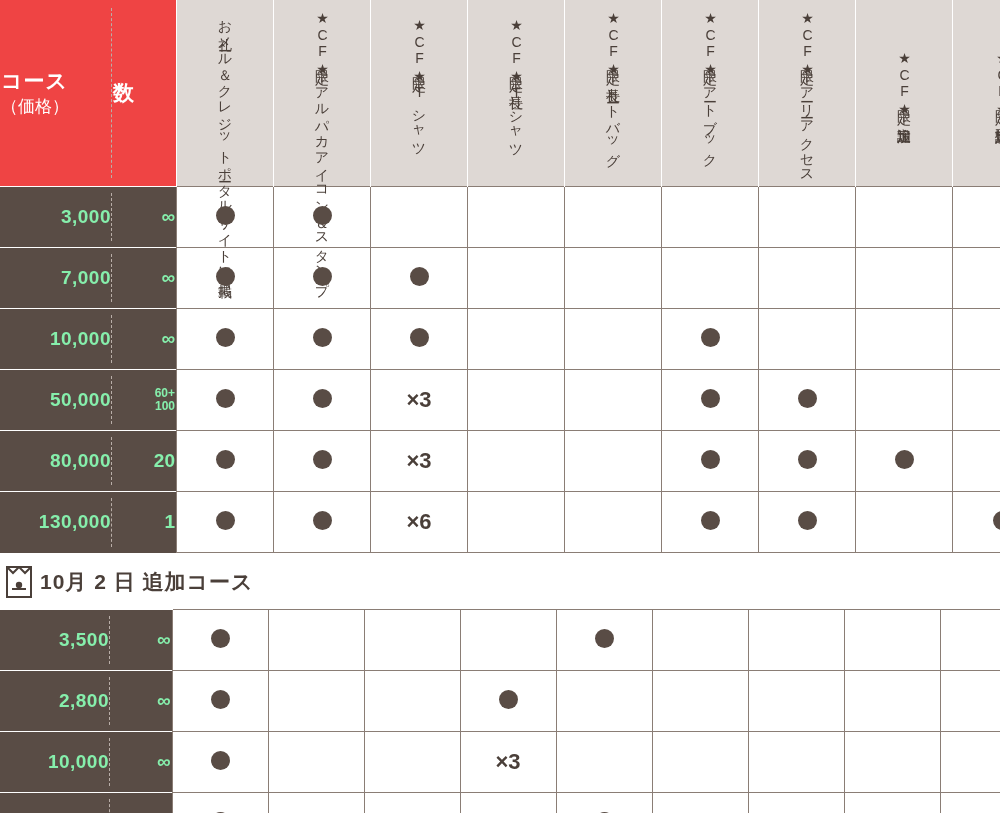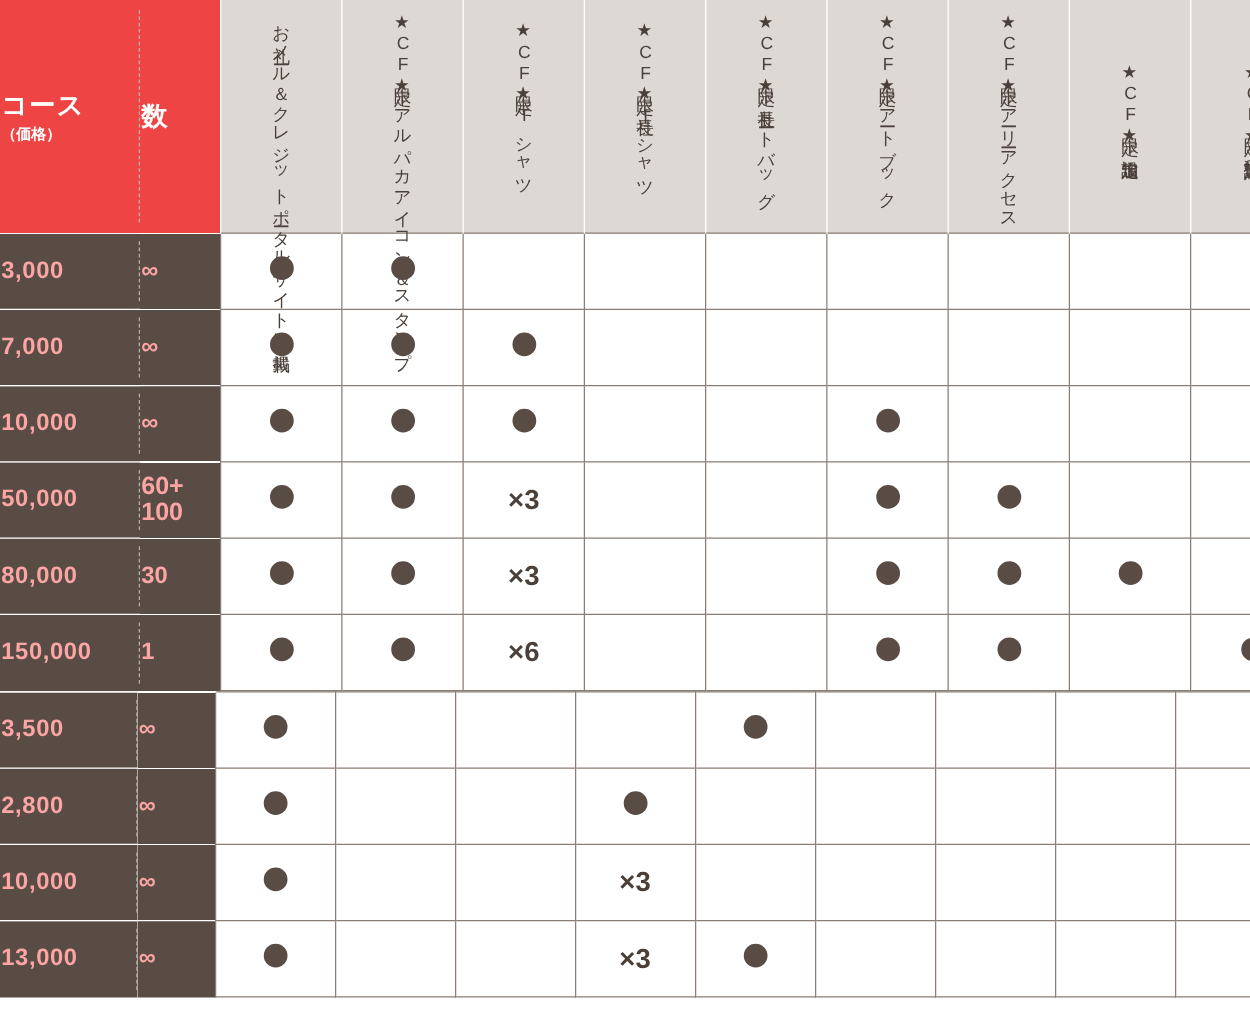--- a/index.html
+++ b/index.html
@@ -39,22 +39,22 @@
     width: 110px;
     height: 168px;
     font-size: 21px;
     font-weight: bold;
     line-height: 1.35;
     letter-spacing: 1px;
     position: relative;
   }
   .hdr-course .price-sub {
     display: block;
-    font-size: 12px;
-    font-weight: bold;
+    font-size: 17px;
+    font-weight: normal;
     letter-spacing: 0;
   }
   .hdr-count {
     width: 62px;
     font-size: 21px;
     font-weight: bold;
     position: relative;
   }
   .hdr-count::before {
     content: "";
@@ -85,22 +85,22 @@
     font-weight: normal;
     margin: 0 auto;
     height: 148px;
     display: block;
     white-space: nowrap;
   }
 
   
   .row-course, .row-count {
     background: #594c45;
-    color: #fca5a5;
-    text-align: left;
+    color: #86efac;
+    text-align: right;
     vertical-align: middle;
     font-weight: bold;
     border-top: 1px solid #ffffff;
     height: 58px;
   }
   .row-course {
     font-size: 19px;
     letter-spacing: 0.5px;
   }
   .row-count {
@@ -111,21 +111,21 @@
     content: "";
     position: absolute;
     left: -1px;
     top: 6px;
     bottom: 6px;
     width: 0;
     border-left: 1px dashed #b9aea8;
   }
   .row-count .two-line {
     display: block;
-    font-size: 20px;
+    font-size: 12px;
     line-height: 1.05;
   }
 
   td.cell {
     border: 1px solid #8a7d75;
     background: #ffffff;
     text-align: center;
     vertical-align: middle;
     height: 58px;
   }
@@ -263,47 +263,58 @@
           <td class="cell"><span class="mult">×3</span></td>
           <td class="cell"></td>
           <td class="cell"></td>
           <td class="cell"><span class="dot"></span></td>
           <td class="cell"><span class="dot"></span></td>
           <td class="cell"></td>
           <td class="cell"></td>
         </tr>
         <tr>
           <td class="row-course">80,000</td>
-          <td class="row-count">30</td>
+          <td class="row-count">20</td>
           <td class="cell"><span class="dot"></span></td>
           <td class="cell"><span class="dot"></span></td>
           <td class="cell"><span class="mult">×3</span></td>
           <td class="cell"></td>
           <td class="cell"></td>
           <td class="cell"><span class="dot"></span></td>
           <td class="cell"><span class="dot"></span></td>
           <td class="cell"><span class="dot"></span></td>
           <td class="cell"></td>
         </tr>
         <tr>
-          <td class="row-course">150,000</td>
+          <td class="row-course">130,000</td>
           <td class="row-count">1</td>
           <td class="cell"><span class="dot"></span></td>
           <td class="cell"><span class="dot"></span></td>
           <td class="cell"><span class="mult">×6</span></td>
           <td class="cell"></td>
           <td class="cell"></td>
           <td class="cell"><span class="dot"></span></td>
           <td class="cell"><span class="dot"></span></td>
           <td class="cell"></td>
           <td class="cell"><span class="dot"></span></td>
         </tr>
       </tbody>
   </table>
 
+  <div class="section-bar">
+    <span class="tag-icon">
+      <svg width="26" height="32" viewBox="0 0 26 32" xmlns="http://www.w3.org/2000/svg">
+        <rect x="1" y="1" width="24" height="30" fill="none" stroke="#4a3f39" stroke-width="2"></rect>
+        <path d="M1 1 L7 7 L13 1 L19 7 L25 1" fill="none" stroke="#4a3f39" stroke-width="2"></path>
+        <circle cx="13" cy="19" r="3.2" fill="#4a3f39"></circle>
+        <path d="M6 23 L20 23" stroke="#4a3f39" stroke-width="2"></path>
+      </svg>
+    </span>
+    <span class="section-title">10月 2 日 追加コース</span>
+  </div>
 
   <table class="reward-table">
     <colgroup>
       <col style="width:110px">
         <col style="width:62px">
       <col style="width:96px">
         <col style="width:96px">
         <col style="width:96px">
       <col style="width:96px">
         <col style="width:96px">

